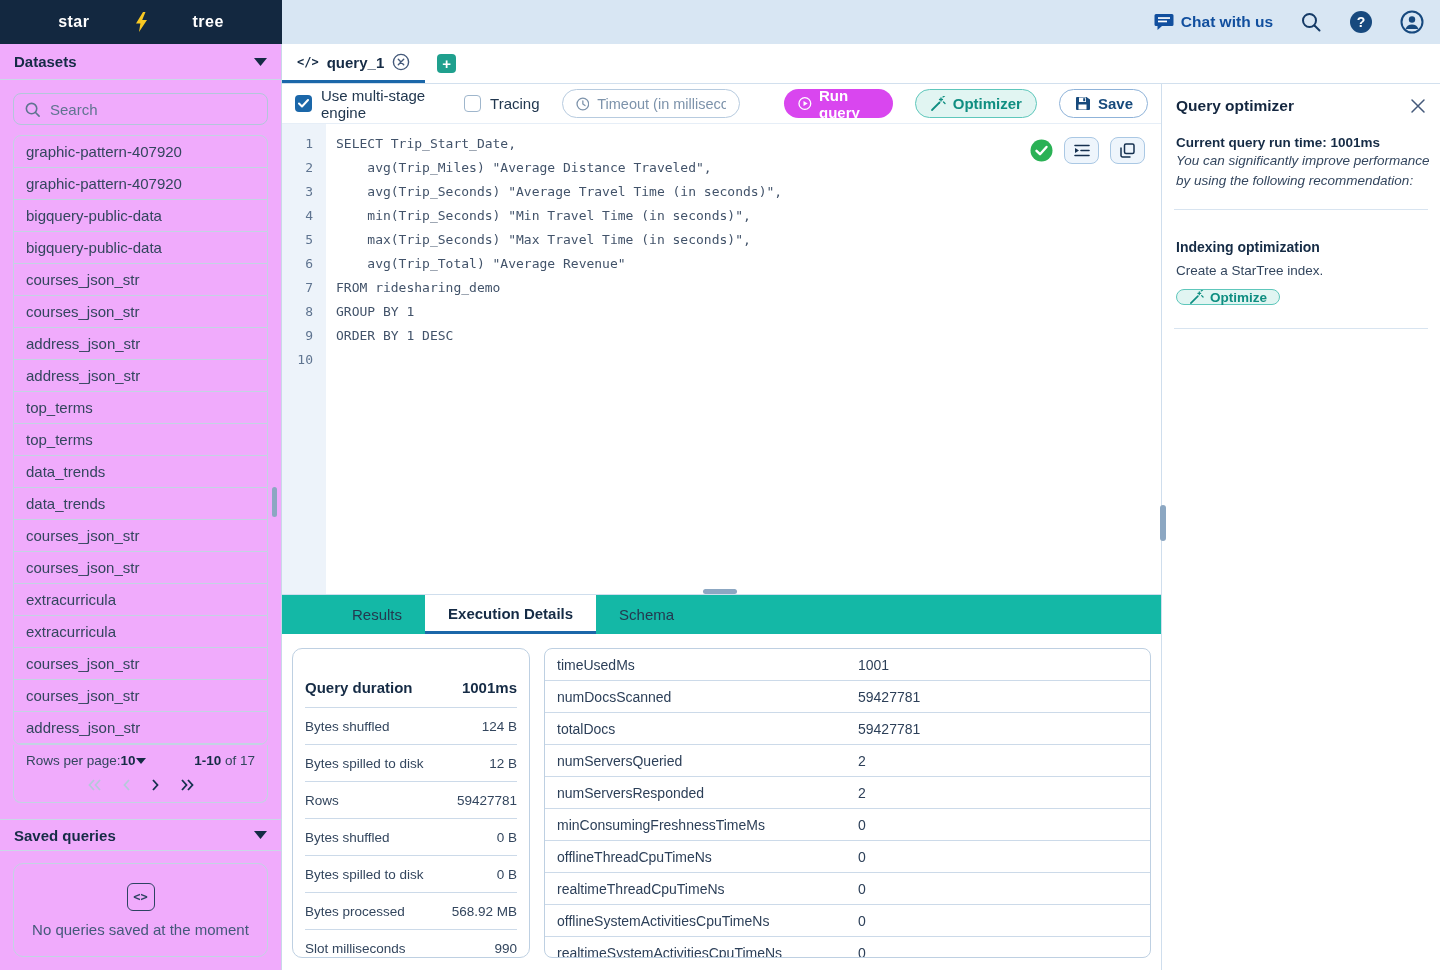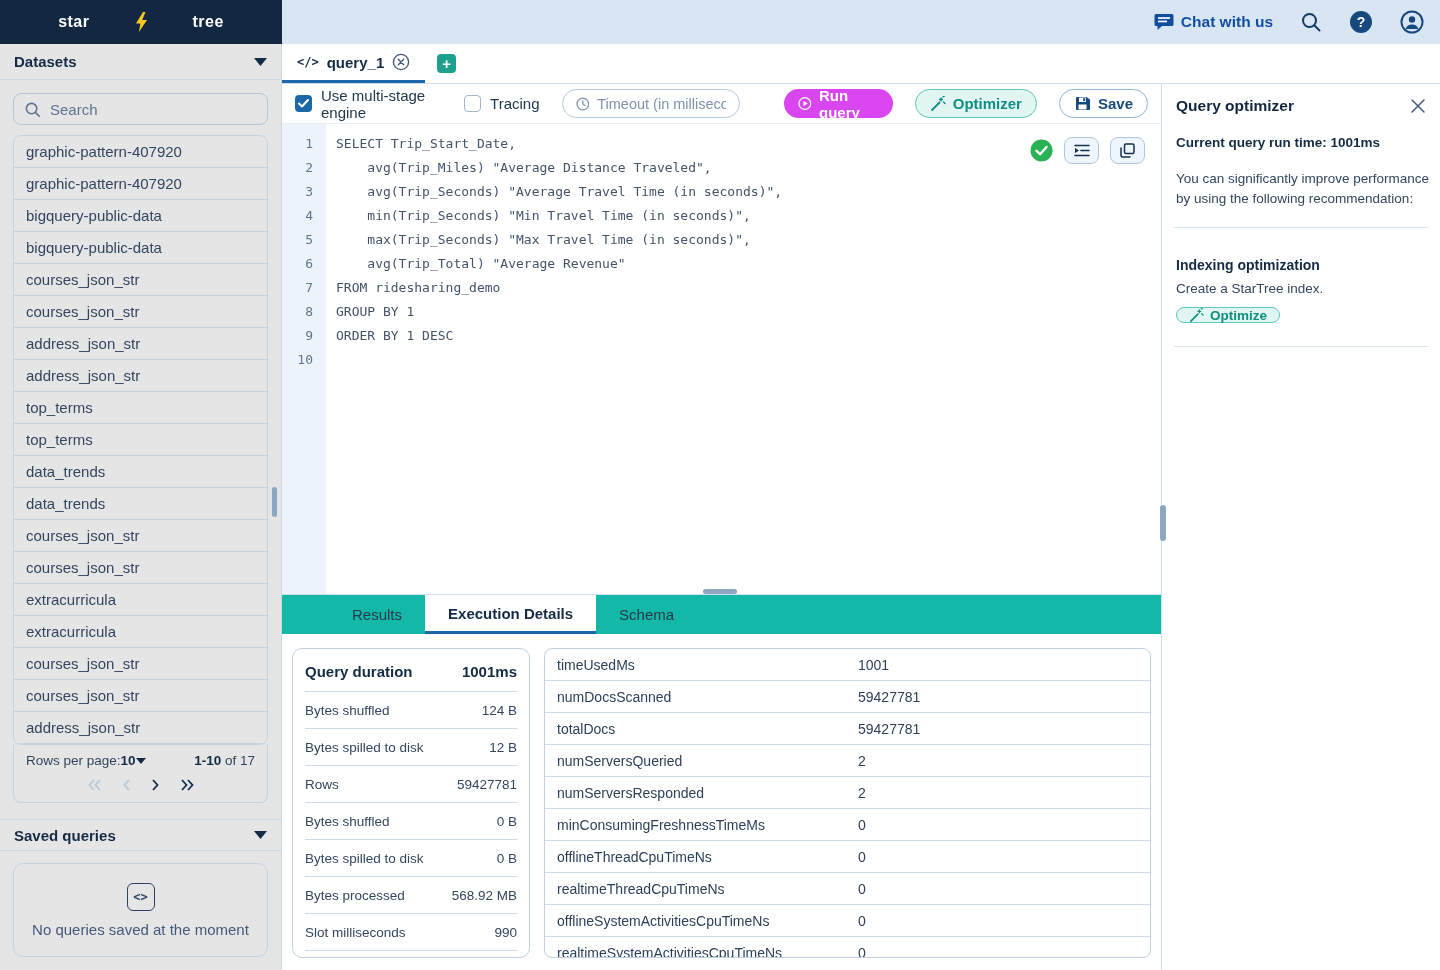--- a/index.html
+++ b/index.html
@@ -13,21 +13,21 @@
   .logo { color:#fff; font-size:16px; font-weight:700; letter-spacing:.5px; display:flex; align-items:center;gap:44px; }
   .logo svg { margin:0 1px; }
   .topbar-right { flex:1; background:#d8e6f3; display:flex; align-items:center; justify-content:flex-end; gap:27px; padding-right:16px; }
   .chat { display:flex; align-items:center; gap:7px; color:#114f9e; font-weight:700; font-size:15.5px; cursor:pointer; }
   .icon-btn { display:flex; align-items:center; cursor:pointer; }
 
   
   .body-row { flex:1; display:flex; min-height:0; }
 
   
-  .sidebar { width:282px; flex:none; background:#e5e5e5; border-right:1px solid #c9d8e7; display:flex; flex-direction:column; }
+  .sidebar { width:282px; flex:none; background:#f0abfc; border-right:1px solid #c9d8e7; display:flex; flex-direction:column; }
   .side-header { height:36px; flex:none; display:flex; align-items:center; justify-content:space-between; padding:0 14px; border-bottom:1px solid #c9d8e7; }
   .side-header .t { font-weight:700; font-size:15px; color:#152b45; }
   .searchbox { margin:13px 13px 8px; height:32px; border:1.5px solid #b3c6da; border-radius:8px; display:flex; align-items:center; padding:0 10px; gap:9px; }
   .searchbox input { border:none; outline:none; flex:1; font-size:15px; color:#33465e; font-family:"Liberation Sans",sans-serif; background:transparent; }
   .searchbox input::placeholder { color:#5f7490; }
   .dataset-box { margin:2px 13px 0; border:1px solid #c3d3e3; border-radius:8px; overflow:hidden; }
   .ds-item { height:32px; display:flex; align-items:center; padding:0 12px; font-size:15px; color:#33465e; border-bottom:1px solid #c3d3e3; cursor:pointer; white-space:nowrap; }
   .pager { padding:8px 12px 6px; }
   .pager-top { display:flex; justify-content:space-between; align-items:center; font-size:13.5px; color:#33465e; }
   .rpp { display:flex; align-items:center; gap:0; cursor:pointer; }
@@ -76,34 +76,34 @@
   .editor-actions { position:absolute; top:13px; right:16px; display:flex; align-items:center; gap:11px; }
   .mini-btn { width:35px; height:27px; background:#eef5fc; border:1px solid #aac8e4; border-radius:8px; display:flex; align-items:center; justify-content:center; cursor:pointer; }
 
   
   .results { height:376px; flex:none; border-top:1px solid #cfdeed; display:flex; flex-direction:column; }
   .rtabs { height:39px; flex:none; background:#14b8a6; display:flex; align-items:stretch;padding-left:47px; }
   .rtab { display:flex; align-items:center; padding:0 23px; font-size:15px; color:#24384f; cursor:pointer; }
   .rtab.active { background:#fff; font-weight:700; border-bottom:3px solid #1b67a9; color:#152b45; }
   .rcontent { flex:1; background:#fff; padding:14px 10px 12px; display:flex; gap:14px; min-height:0; }
 
-  .dur-card { width:238px; flex:none; border:1px solid #bed0e2; border-radius:10px; padding:2px 12px; overflow:hidden; }
+  .dur-card { width:238px; flex:none; border:1px solid #bed0e2; border-radius:10px; padding:18px 12px; overflow:hidden; }
   .dur-head { display:flex; justify-content:space-between; align-items:center; padding:12px 0 11px; border-bottom:1px solid #ccdae9; font-size:15px; font-weight:700; color:#152b45; }
   .dur-row { display:flex; justify-content:space-between; align-items:center; padding:11px 0 10px; border-bottom:1px solid #ccdae9; font-size:13.5px; color:#33465e; }
 
   .stats-card { flex:1; border:1px solid #bed0e2; border-radius:8px; overflow:hidden; align-self:stretch; }
   .stat-row { height:32px; display:flex; align-items:center; border-bottom:1px solid #ccdae9; font-size:14px; color:#2c3f58; }
   .stat-row .k { width:313px; flex:none; padding-left:12px; }
 
   
   .opt-panel { flex:1; background:#fff; padding:13px 14px; min-width:0; }
   .opt-head { display:flex; justify-content:space-between; align-items:center; }
   .opt-head .t { font-size:15.5px; font-weight:700; color:#13263f; }
   .opt-runtime { margin-top:20px; font-size:13.5px; font-weight:700; color:#152b45; }
-  .opt-desc { margin-top:19px; font-size:13.5px; color:#33465e; line-height:1.45; width:258px; }
+  .opt-desc { margin-top:1px; font-size:13.5px; color:#33465e; line-height:1.45; width:258px;font-style:italic; }
   .opt-hr { border:none; border-top:1px solid #d8e4f0; margin:19px -2px 0; }
   .opt-sec-title { margin-top:29px; font-size:14px; font-weight:700; color:#152b45; }
   .opt-sec-text { margin-top:8px; font-size:13.5px; color:#33465e; }
   .btn-optimize { margin-top:11px; height:16px; border-radius:13px; background:#e1f5f2; border:1px solid #5ec7bb; color:#0f8e81; font-size:13.5px; font-weight:700; display:inline-flex; align-items:center; gap:6px; padding:0 12px; cursor:pointer; }
 
   
   .side-scroll-thumb { position:absolute; left:272px; top:487px; width:5px; height:30px; border-radius:3px; background:#8ca7c2; cursor:pointer; }
   .h-handle { position:absolute; left:703px; top:589px; width:34px; height:5px; border-radius:3px; background:#8ca7c2; cursor:row-resize; }
   .v-handle { position:absolute; left:1160px; top:505px; width:6px; height:36px; border-radius:3px; background:#8ca7c2; cursor:col-resize; }
 </style>

